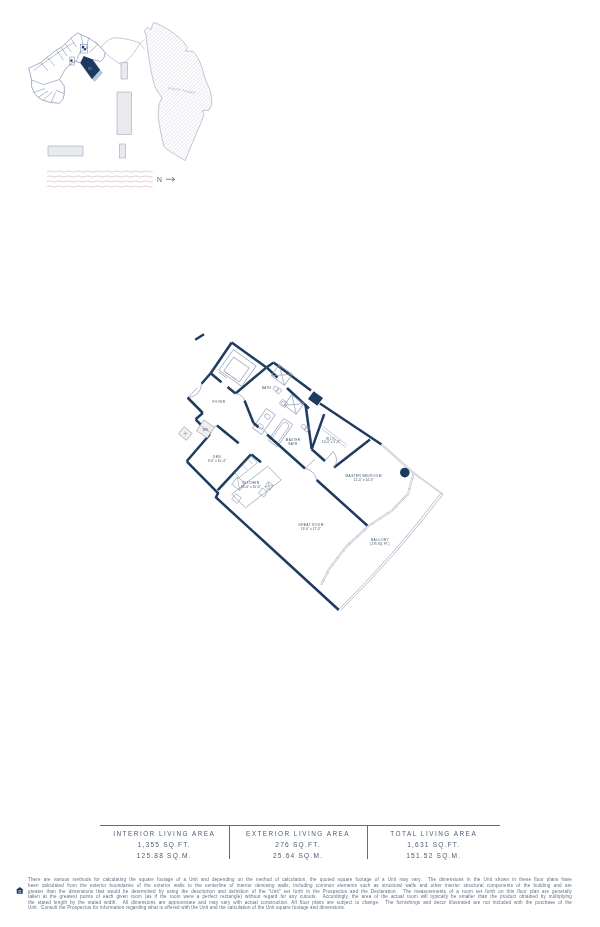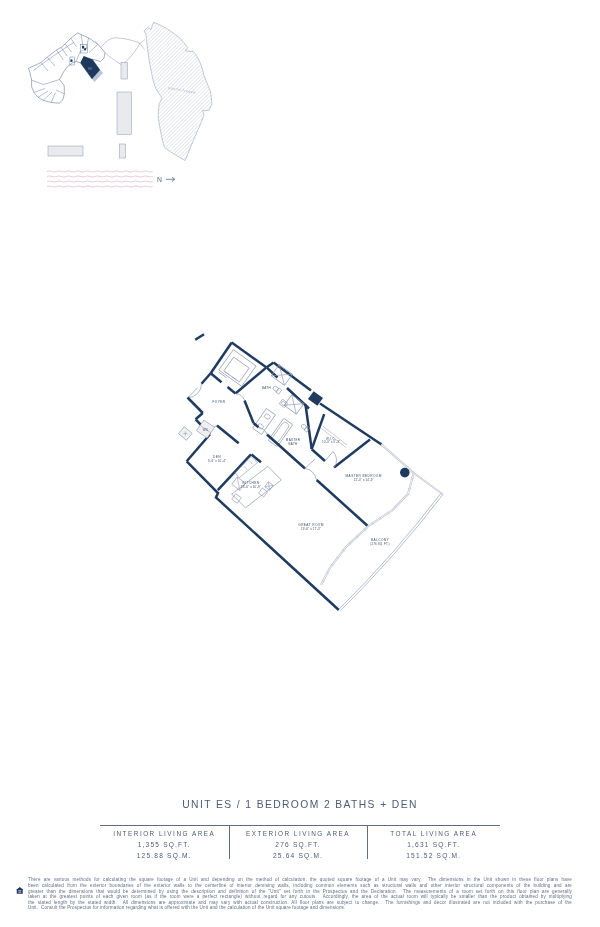--- a/index.html
+++ b/index.html
@@ -362,21 +362,20 @@
         <text x="311" y="526.2" font-size="3.2" letter-spacing="0.4" fill="#3a4e68" text-anchor="middle">GREAT ROOM</text>
         <text x="311" y="530.1" font-size="3" letter-spacing="0.1" fill="#3a4e68" text-anchor="middle">19'-6" x 17'-3"</text>
       </g>
 
 <g>
         <text x="380" y="541.2" font-size="3.2" letter-spacing="0.4" fill="#3a4e68" text-anchor="middle">BALCONY</text>
         <text x="380" y="545.1" font-size="3" letter-spacing="0.1" fill="#3a4e68" text-anchor="middle">(276 SQ. FT.)</text>
       </g>
 </svg>
 
-<div class="title">UNIT ES / 1 BEDROOM 2 BATHS + DEN</div>
 
 <div class="stats">
 <div class="cols">
 
 <div class="col c1">
 <div class="hd">INTERIOR LIVING AREA</div>
 <div class="vl">1,355 SQ.FT.</div>
 <div class="vl">125.88 SQ.M.</div>
 </div>
 

